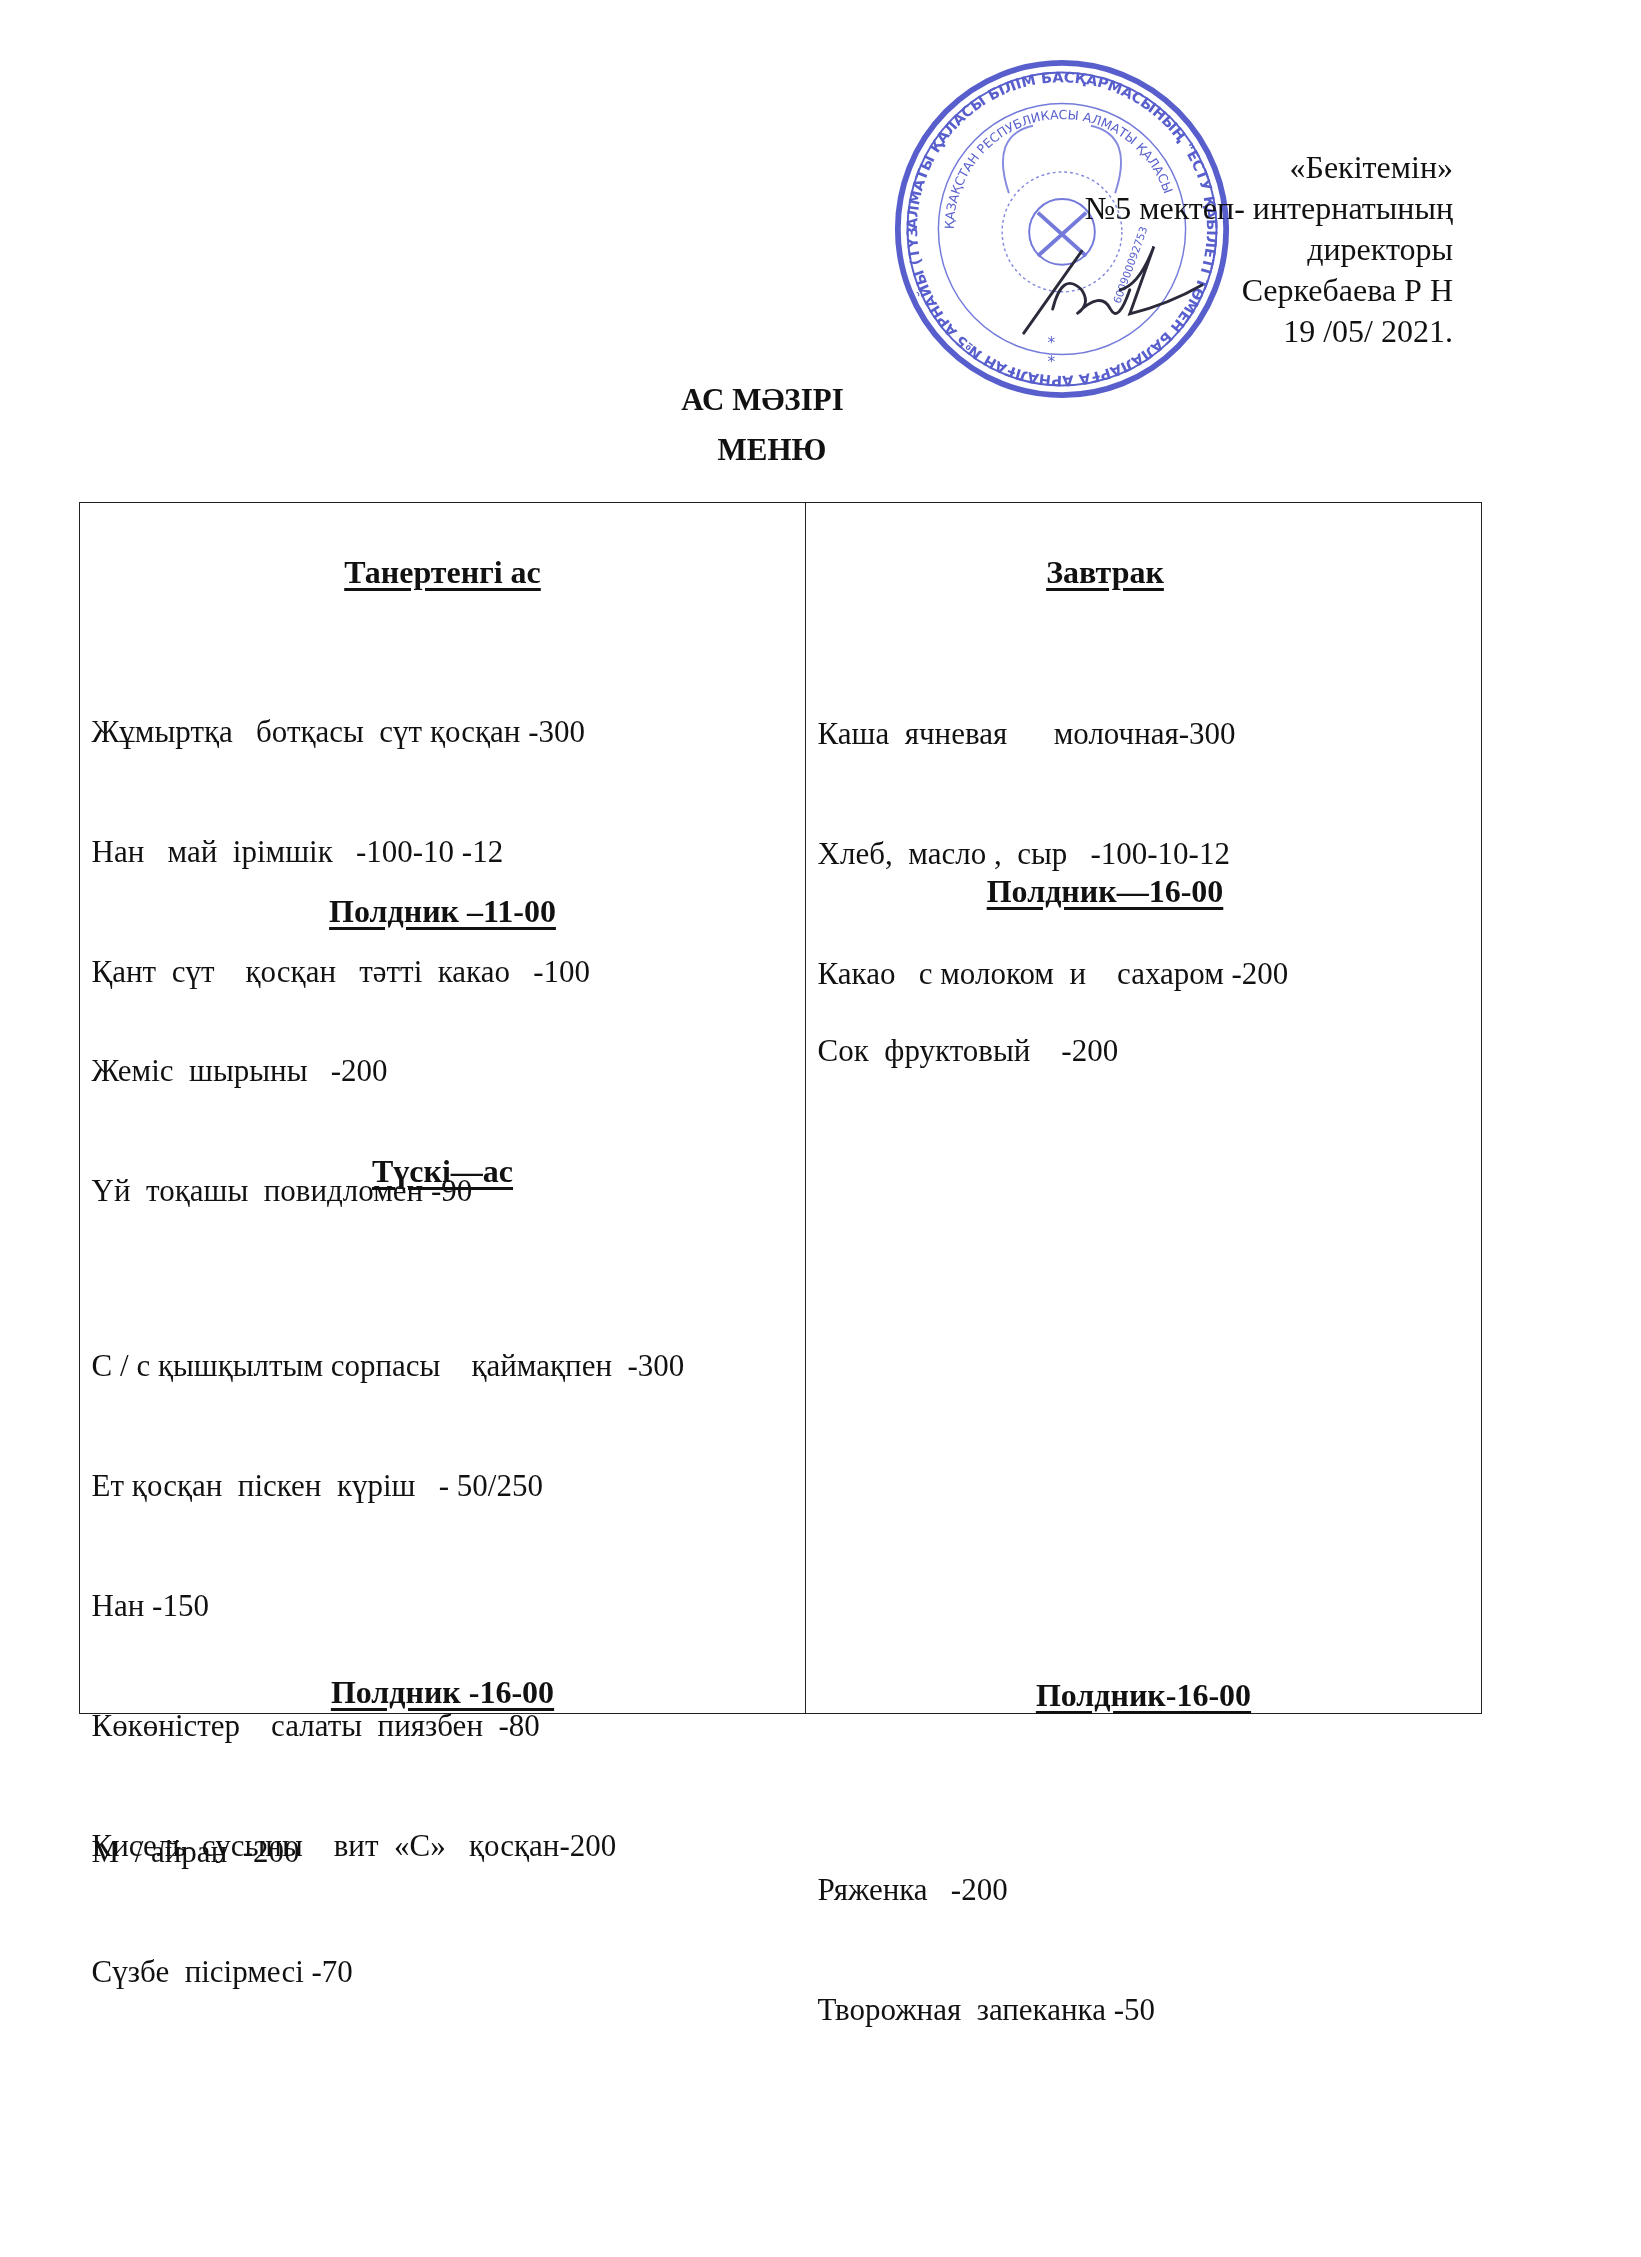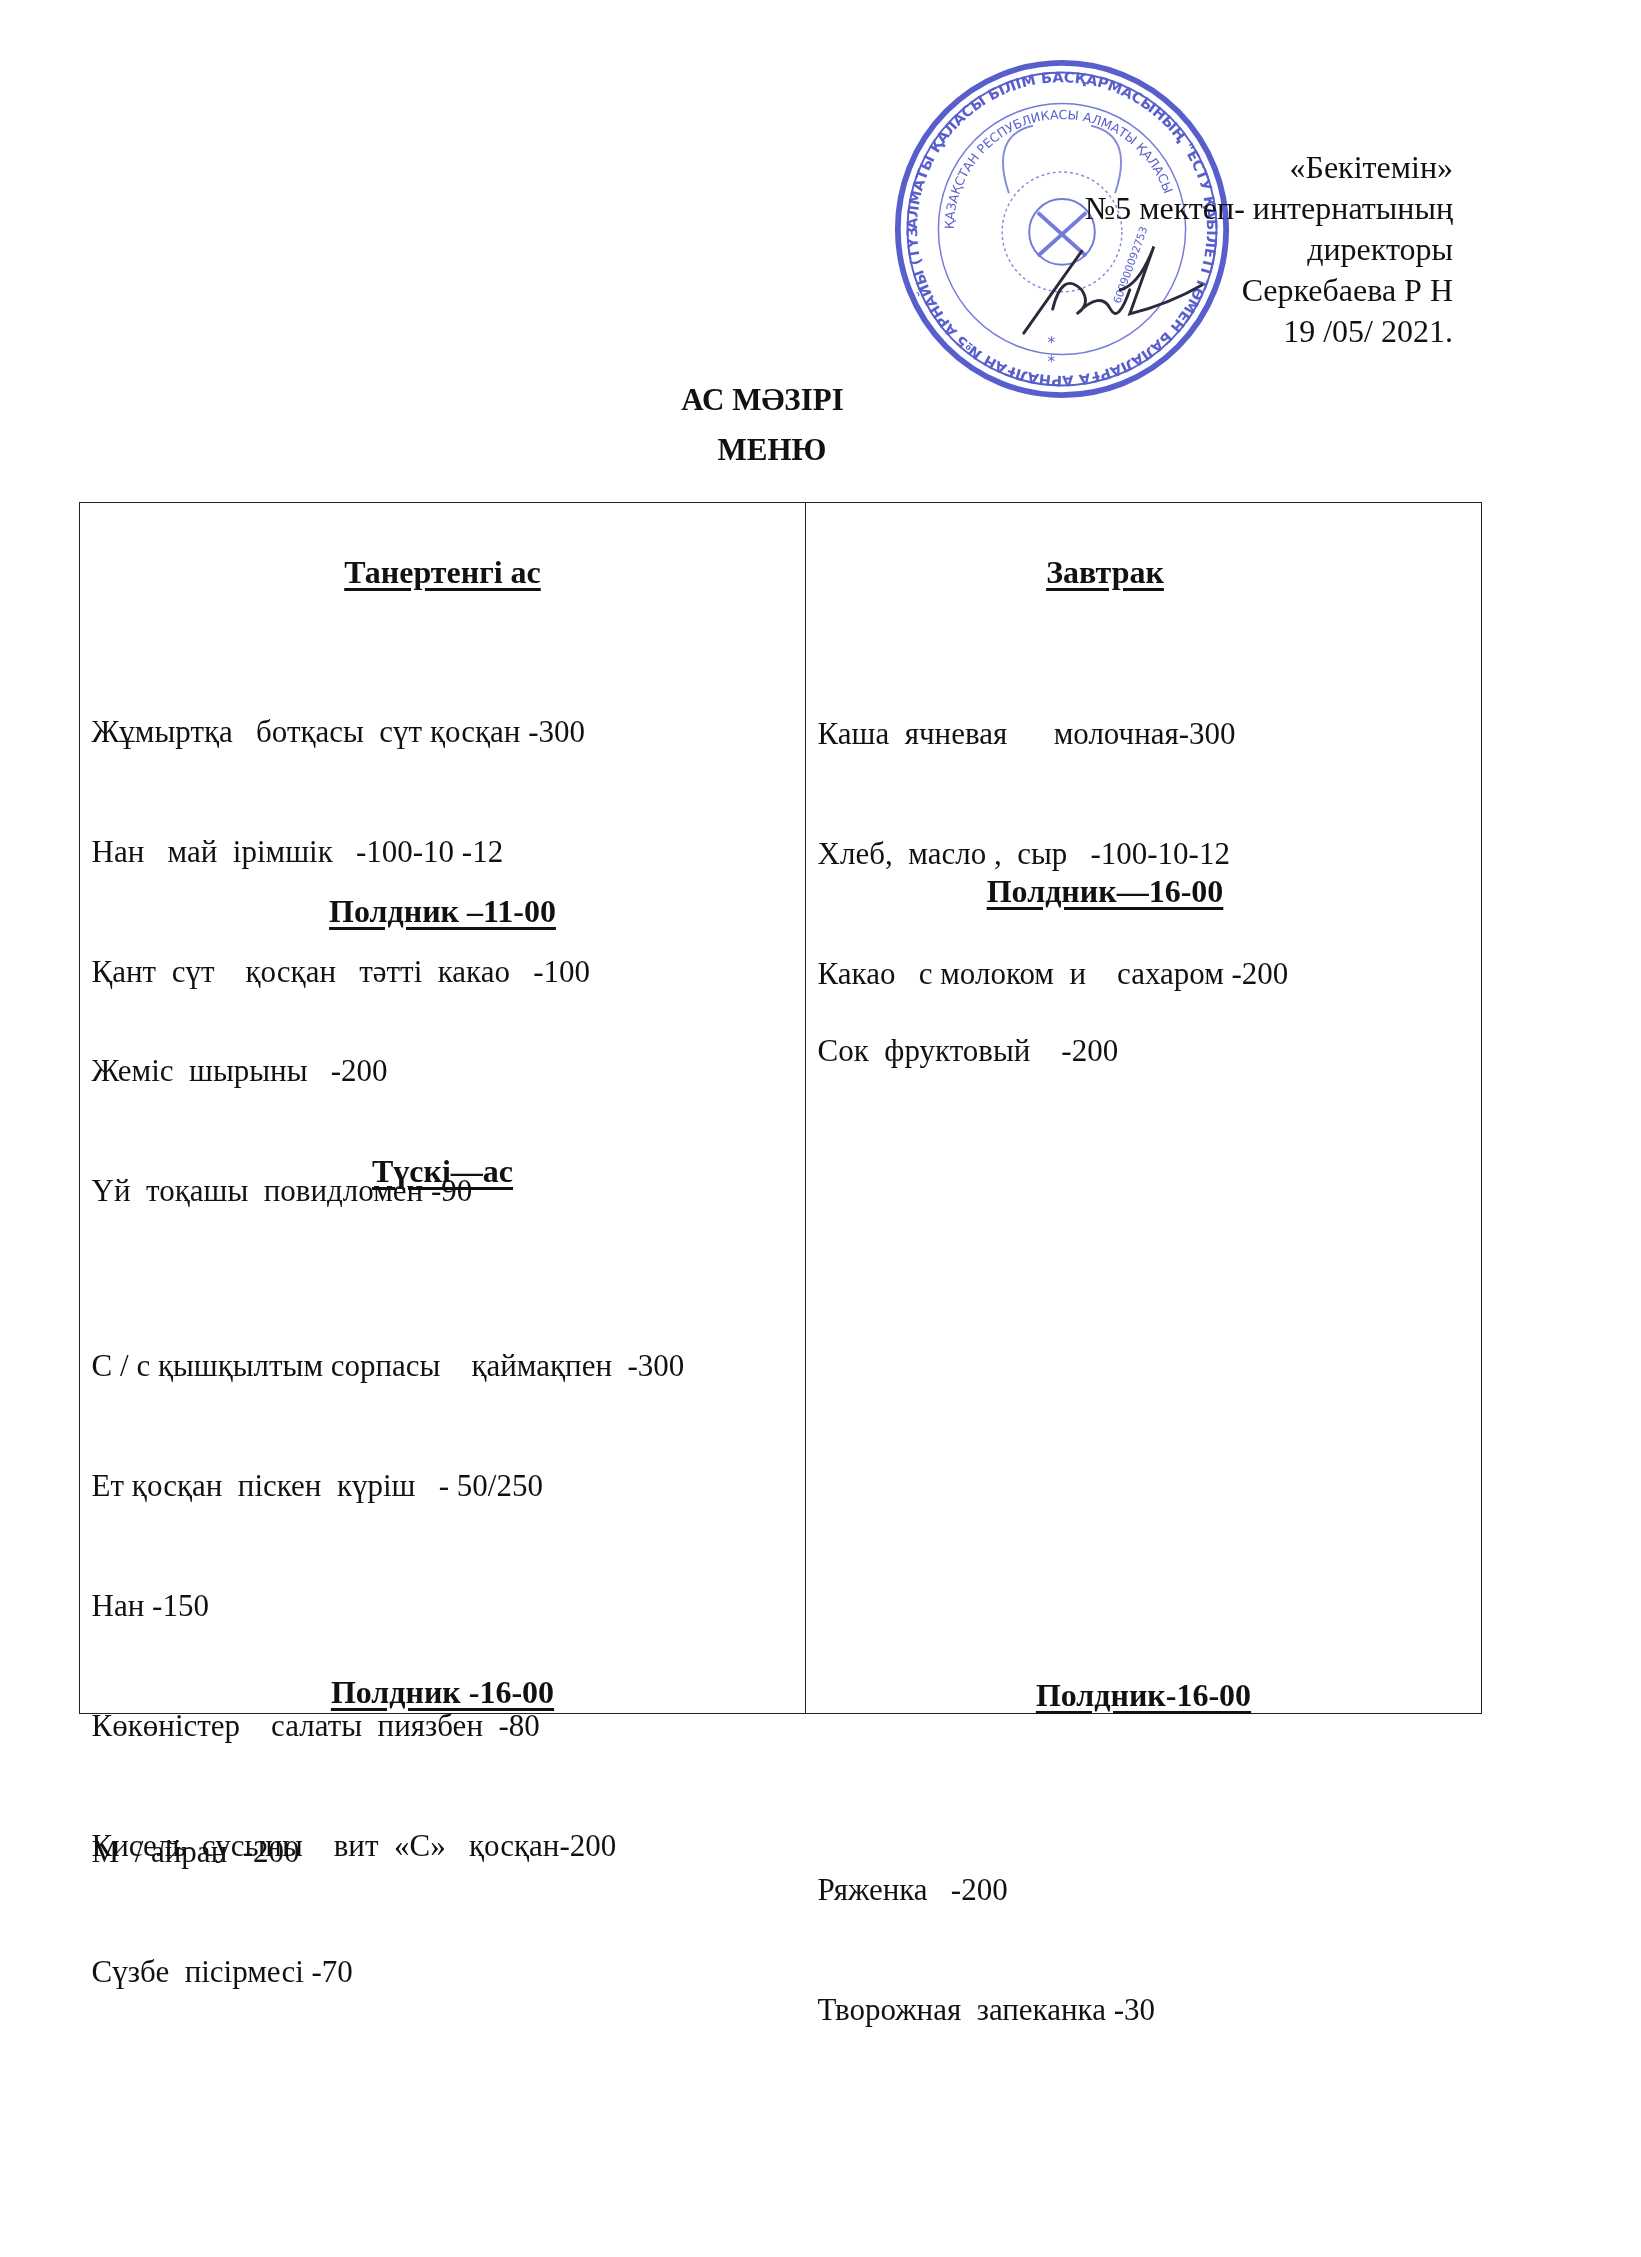--- a/index.html
+++ b/index.html
@@ -132,18 +132,18 @@
     <div class="section" style="top:369px;">
       <div class="section-title" style="margin-left:-77px;">Полдник—16-00</div>
       <div class="items" style="top:79px;">
         <span class="item">Сок  фруктовый    -200</span>
       </div>
     </div>
     <div class="section" style="top:1173px;">
       <div class="section-title">Полдник-16-00</div>
       <div class="items" style="top:114px;">
         <span class="item">Ряженка   -200</span>
-        <span class="item">Творожная  запеканка -30</span>
+        <span class="item">Творожная  запеканка -50</span>
       </div>
     </div>
   </div>
 </div>
 
 
 </body></html>

